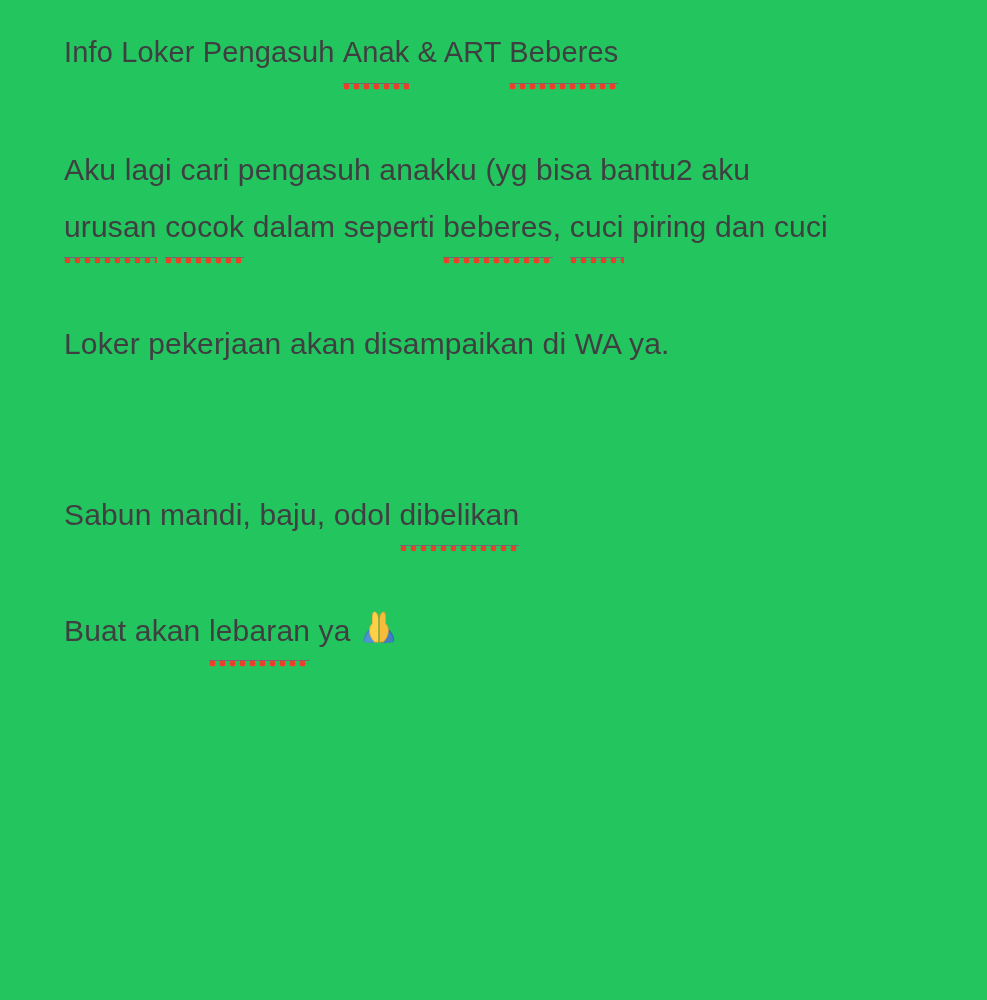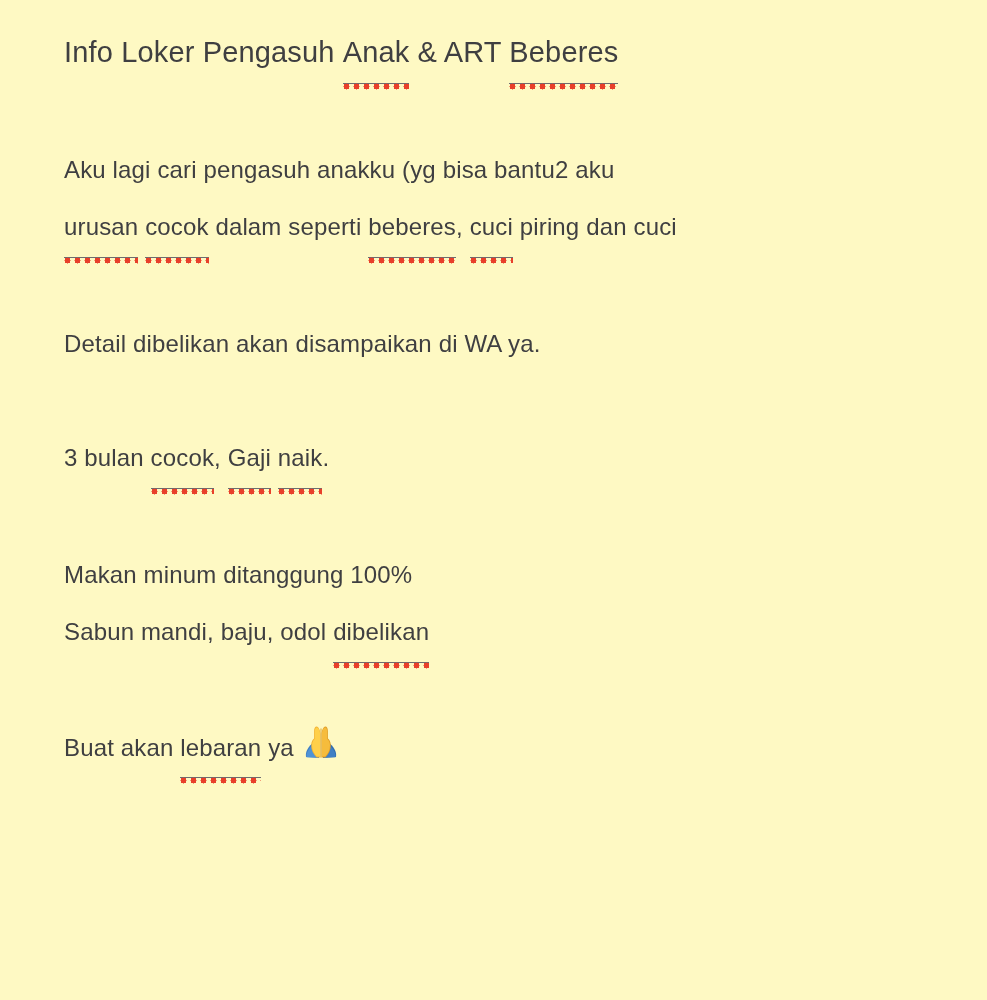--- a/index.html
+++ b/index.html
@@ -13,41 +13,41 @@
     height: 1000px;
     overflow: hidden;
     font-family: "Liberation Sans", "DejaVu Sans", sans-serif;
     -webkit-font-smoothing: antialiased;
   }
 
   #doc {
     position: relative;
     width: 987px;
     height: 1000px;
-    background: #fef9c3;
+    background: #22c55e;
     box-sizing: border-box;
     padding: 0;
   }
 
   .text-body {
     position: absolute;
     left: 64px;
     top: 0;
     width: 860px;
   }
 
   .para {
     margin: 0;
     padding: 0;
   }
 
   .line {
     display: block;
     color: #3f3f41;
-    font-size: 24px;
+    font-size: 30px;
     line-height: 57.5px;
     letter-spacing: 0.15px;
     white-space: nowrap;
   }
 
   .line.title {
     font-size: 29px;
   }
 
   
@@ -101,33 +101,31 @@
     <div class="gap-1"></div>
 
     <p class="para">
       <span class="line">Aku lagi cari pengasuh anakku (yg bisa bantu2 aku</span>
       <span class="line"><span class="sp">urusan</span><span> </span><span class="sp">cocok</span><span> dalam seperti </span><span class="sp">beberes</span><span>, </span><span class="sp">cuci</span><span> piring dan cuci</span></span>
     </p>
 
     <div class="gap-1"></div>
 
     <p class="para">
-      <span class="line">Detail dibelikan akan disampaikan di WA ya.</span>
+      <span class="line">Loker pekerjaan akan disampaikan di WA ya.</span>
     </p>
 
     <div class="gap-1"></div>
 
     <p class="para">
-      <span class="line"><span>3 bulan </span><span class="sp">cocok</span><span>, </span><span class="sp">Gaji</span><span> </span><span class="sp">naik</span><span>.</span></span>
     </p>
 
     <div class="gap-1"></div>
 
     <p class="para">
-      <span class="line">Makan minum ditanggung 100%</span>
       <span class="line"><span>Sabun mandi, baju, odol </span><span class="sp">dibelikan</span></span>
     </p>
 
     <div class="gap-sm"></div>
 
     <p class="para">
       <span class="line"><span>Buat akan </span><span class="sp">lebaran</span><span> ya </span><span class="emoji"><svg viewBox="0 0 40 40" xmlns="http://www.w3.org/2000/svg" aria-hidden="true">
 
           <path d="M5 36 C4 30 8 25 12 22 L18 31 L18 37 Z" fill="#3f7fc4"></path>
           <path d="M5.5 36.2 C5 32 8.5 26.8 12.2 23.6 L16.6 30.6 L16.6 36.6 Z" fill="#4f93d6"></path>

